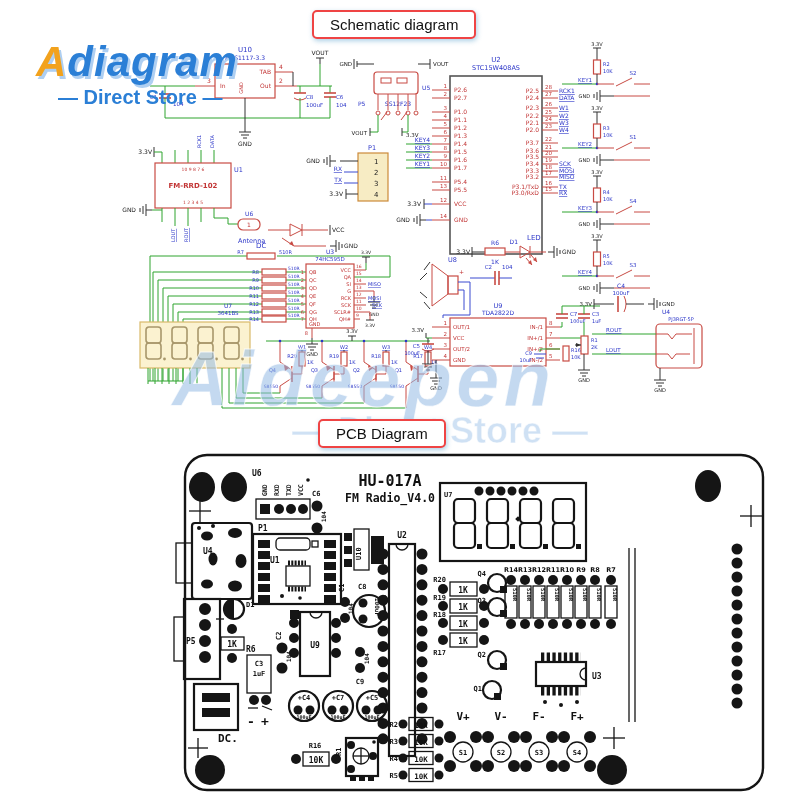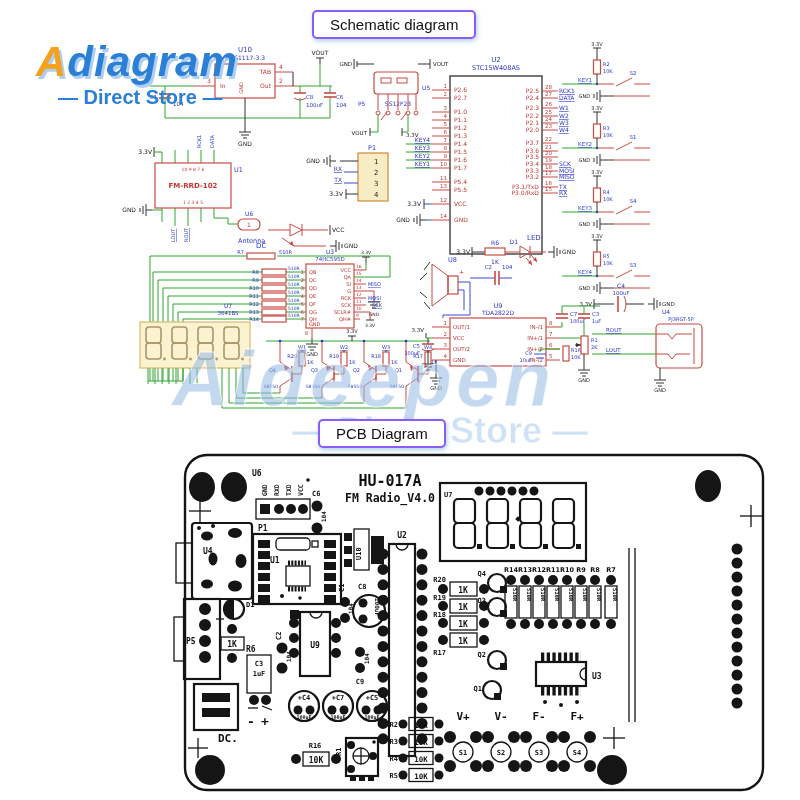--- a/index.html
+++ b/index.html
@@ -15,21 +15,21 @@
   .wg{stroke:#2fa42f;fill:none;stroke-width:1}
   .wb{stroke:#3a4bd0;fill:none;stroke-width:1}
   .wk{stroke:#333;fill:none;stroke-width:1}
   .cb{stroke:#c84b44;fill:#fff;stroke-width:1.2}
   .pl{stroke:#151515;fill:none;stroke-width:1.3}
   .pl2{stroke:#151515;fill:none;stroke-width:2.2}
   .pf{fill:#151515}
   .pt{fill:#111;font-family:"DejaVu Sans Mono",monospace;font-weight:bold}
   .pdot{stroke:#151515;stroke-linecap:round;fill:none}
   .psq{stroke:#151515;stroke-linecap:butt;fill:none}
-  .lbox{position:absolute;background:#fff;border:2px solid #8b5cf6;border-radius:5px;color:#111;
+  .lbox{position:absolute;background:#fff;border:2px solid #ef4444;border-radius:5px;color:#111;
         font-size:15px;padding:4px 16px;box-shadow:1px 2px 5px rgba(70,150,200,.45);z-index:30}
   #logo{position:absolute;left:36px;top:38px;z-index:25;font-style:italic;font-weight:bold;
         font-size:42px;letter-spacing:1px;color:#2b7fd6;text-shadow:2.5px 2.5px 0 #aecff2}
   #logo .a1{color:#f2a21d}
   #logo-sub{position:absolute;left:58px;top:86px;z-index:25;font-weight:bold;font-size:20px;color:#2b7fd6}
   #wm1{position:absolute;left:172px;top:334px;z-index:20;font-style:italic;font-weight:800;font-size:78px;
        letter-spacing:4px;color:rgba(147,186,228,.55);pointer-events:none;-webkit-text-stroke:1px rgba(255,255,255,.7)}
   #wm2{position:absolute;left:292px;top:410px;z-index:20;font-weight:800;font-size:36px;
        color:rgba(160,196,233,.5);pointer-events:none;-webkit-text-stroke:1px rgba(255,255,255,.6)}
 </style>

